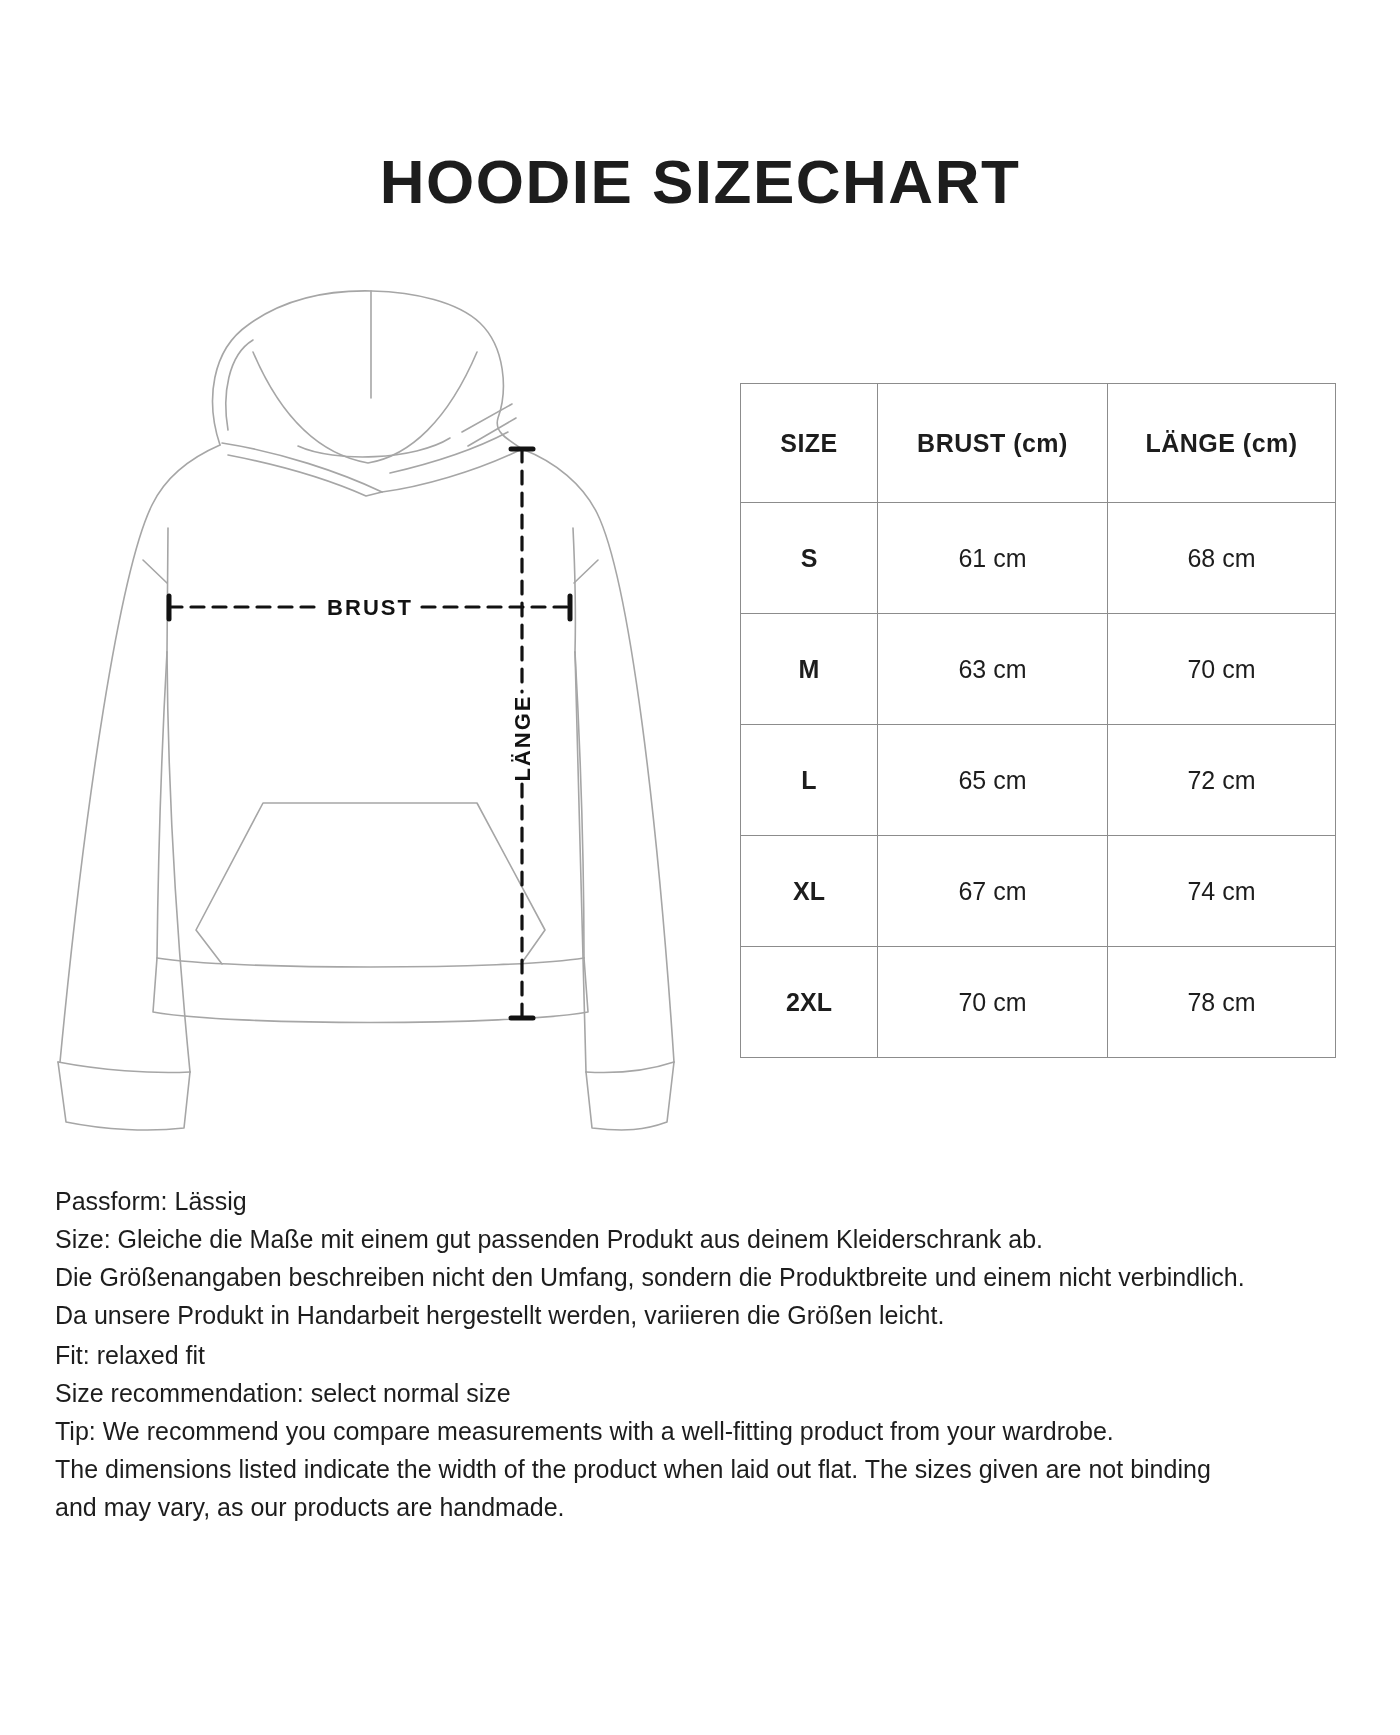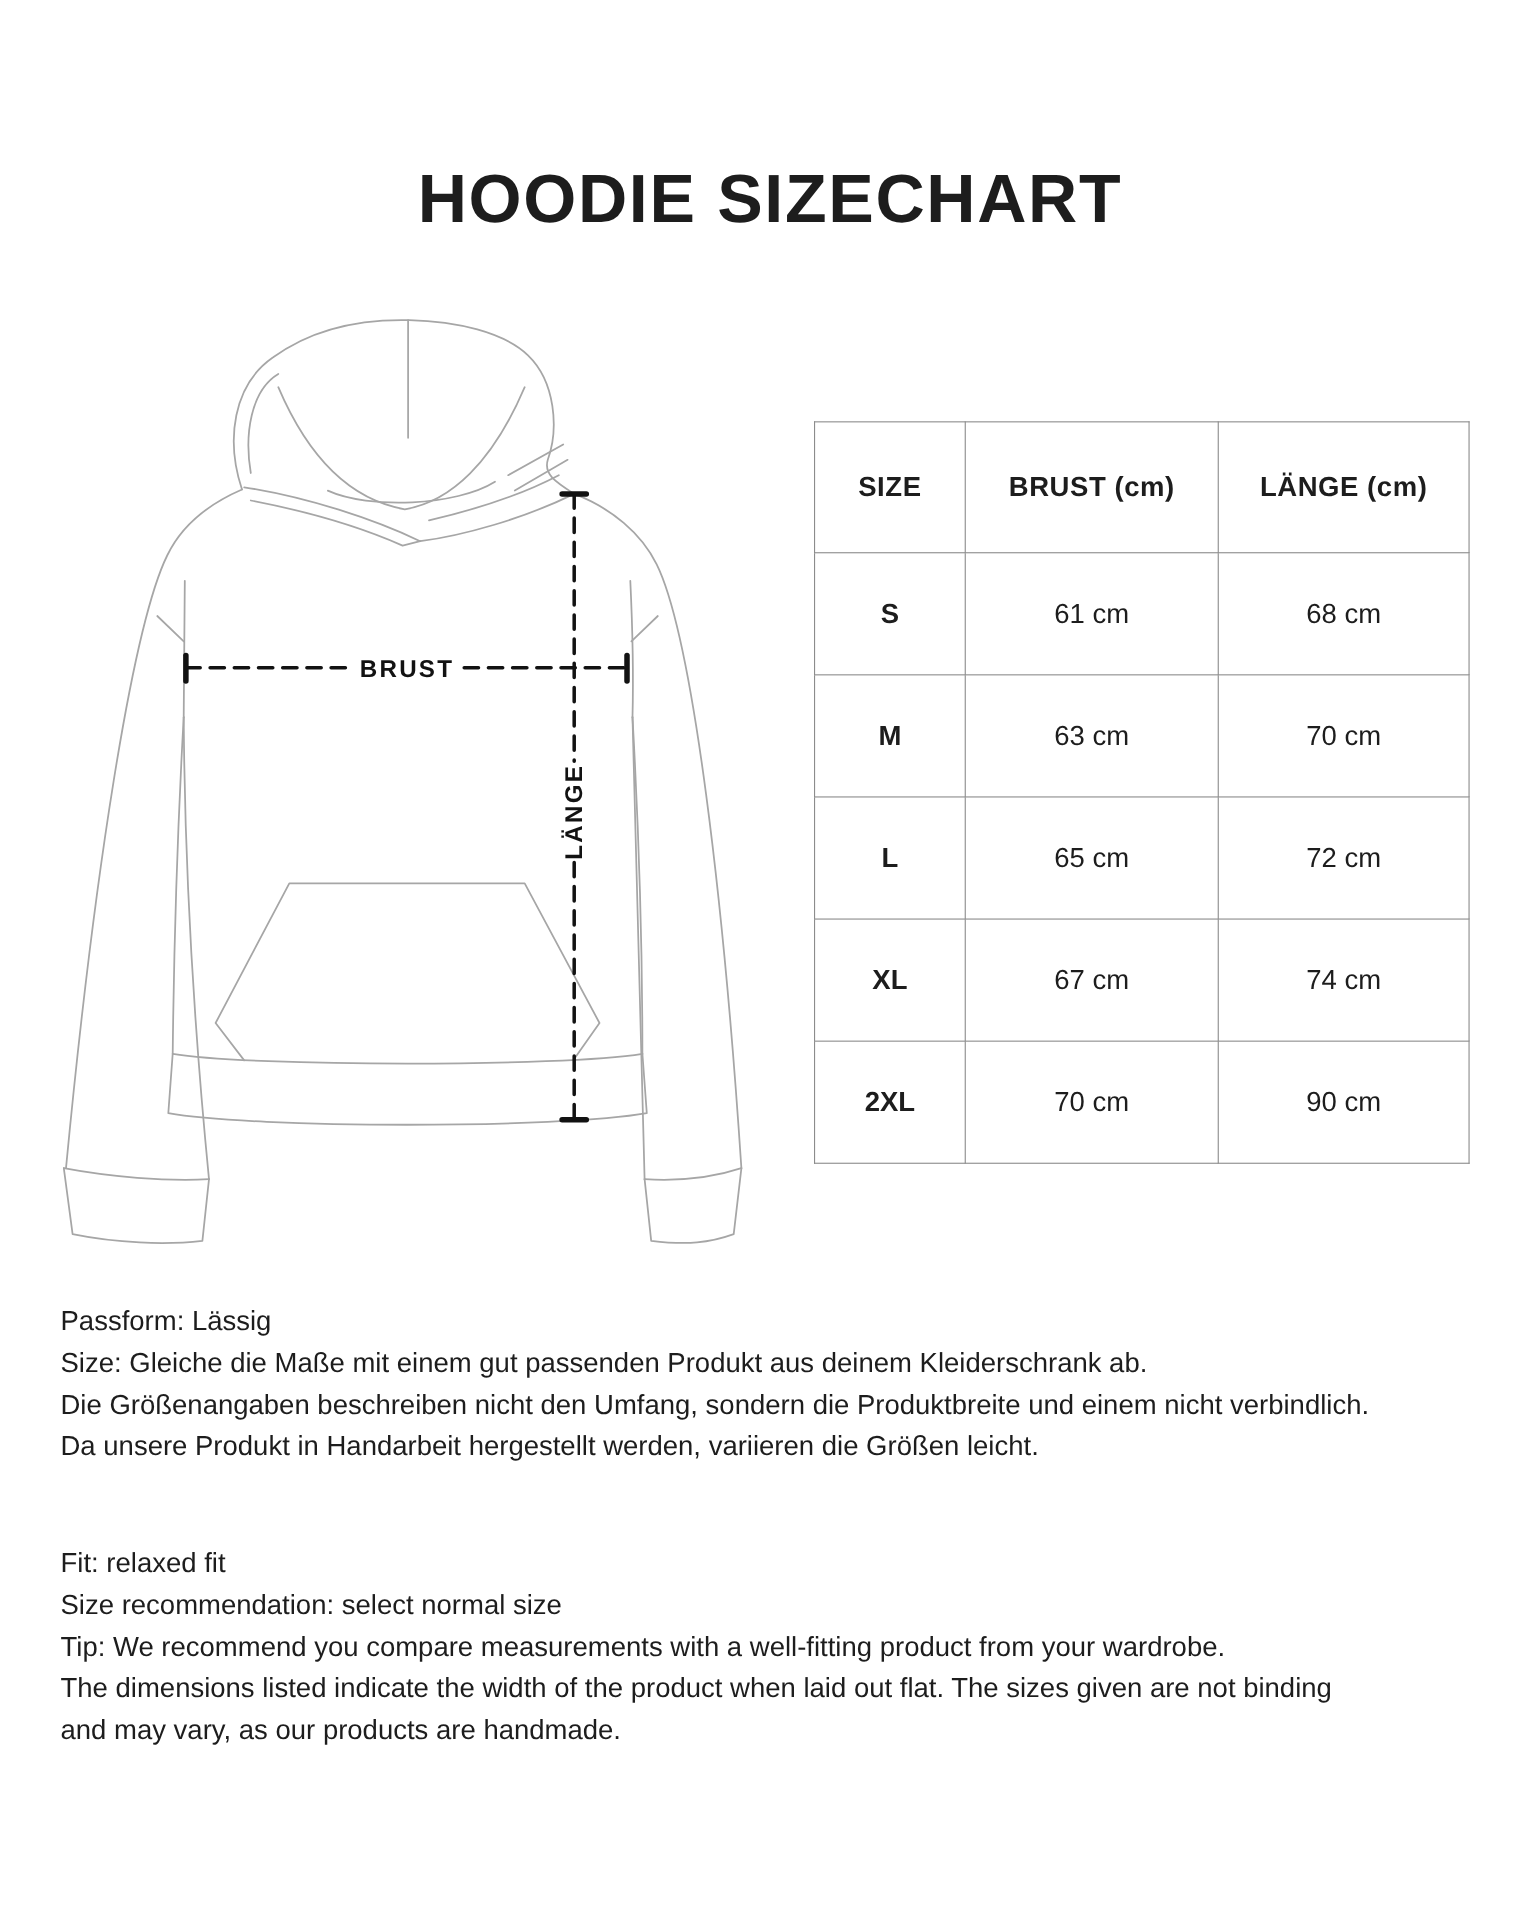--- a/index.html
+++ b/index.html
@@ -26,21 +26,21 @@
   .size-table th{font-weight:bold;height:118px;letter-spacing:0.5px;}
   .size-table td{height:110px;}
   .col-size{width:136px;}
   .col-brust{width:229px;}
   .col-laenge{width:227px;}
   .size-cell{font-weight:bold;}
 
   
   .info{position:absolute;left:55px;width:1330px;font-size:25px;line-height:38px;}
   .info-de{top:1182px;}
-  .info-en{top:1402px;}
+  .info-en{top:1336px;}
   .info .line{white-space:nowrap;}
   .info .lbl{font-weight:normal;}
 </style>
 </head>
 <body>
 
 <div id="page">
 
   <div class="title">HOODIE SIZECHART</div>
 
@@ -122,21 +122,21 @@
         <td>72 cm</td>
       </tr>
       <tr>
         <td class="size-cell">XL</td>
         <td>67 cm</td>
         <td>74 cm</td>
       </tr>
       <tr>
         <td class="size-cell">2XL</td>
         <td>70 cm</td>
-        <td>90 cm</td>
+        <td>78 cm</td>
       </tr>
     </tbody>
   </table>
 
   <div class="info info-de">
     <div class="line">
       <span class="lbl">Passform:</span><span> Lässig</span>
     </div>
     <div class="line">
       <span class="lbl">Size:</span><span> Gleiche die Maße mit einem gut passenden Produkt aus deinem Kleiderschrank ab.</span>

